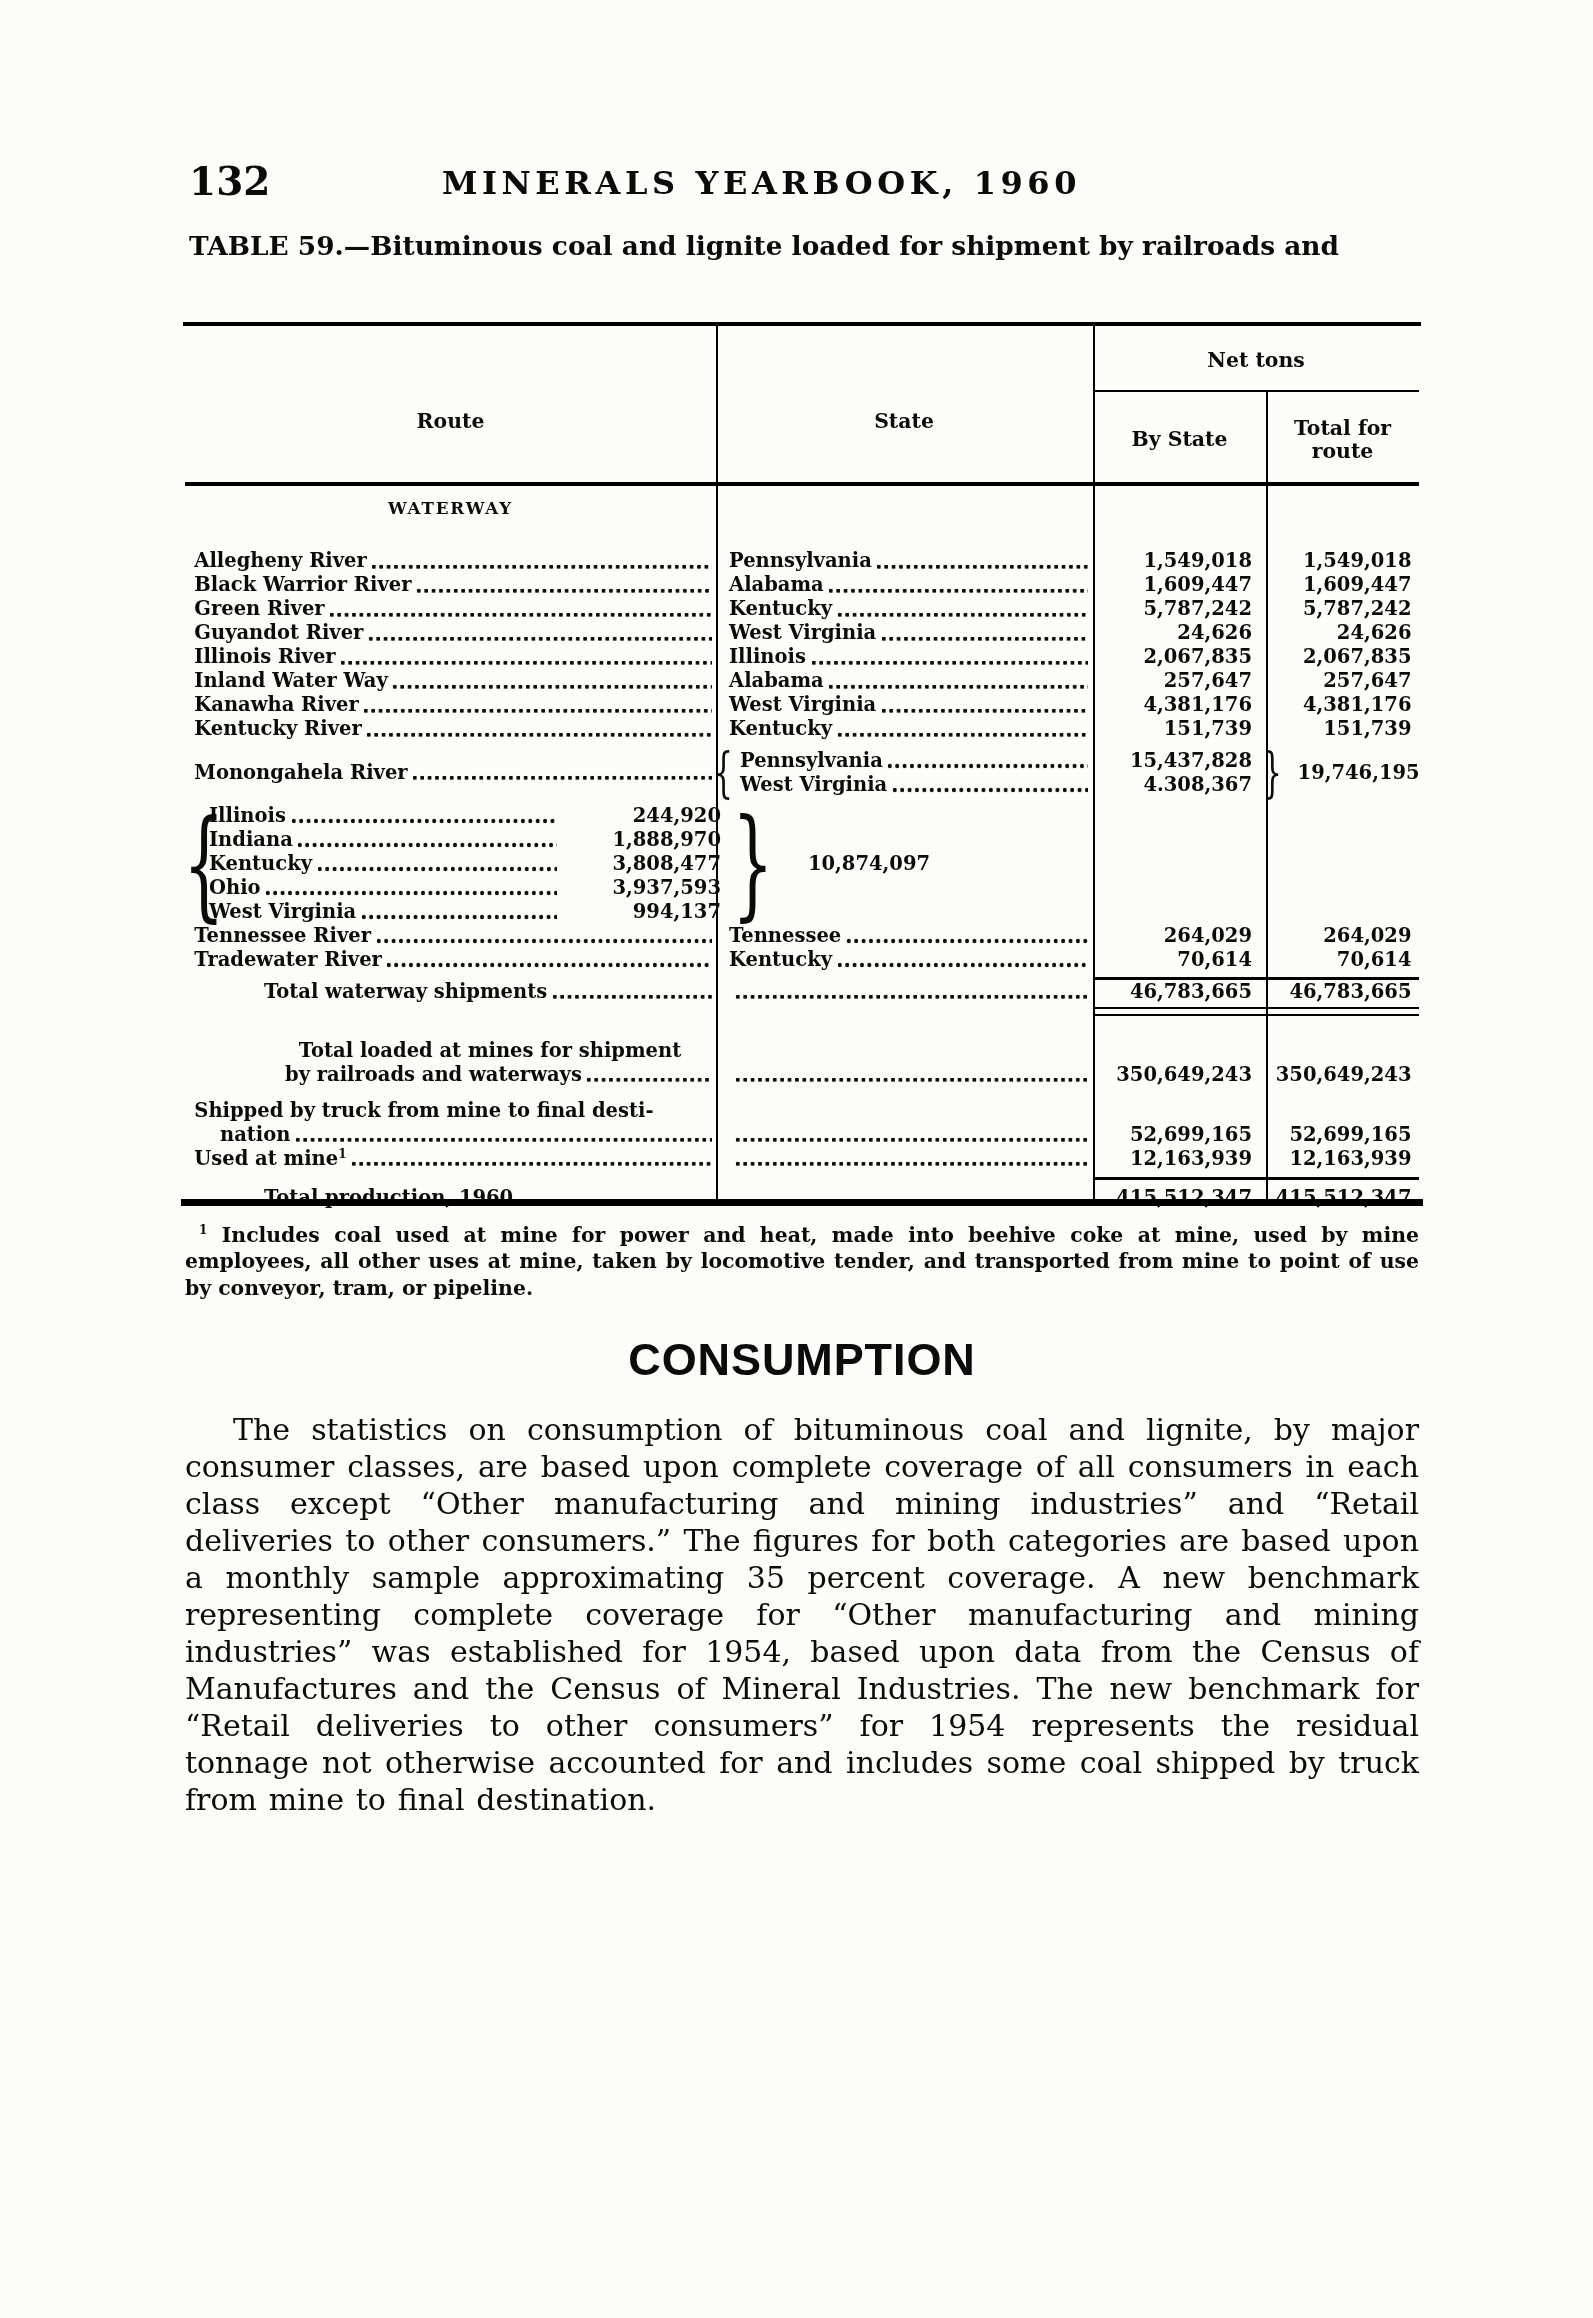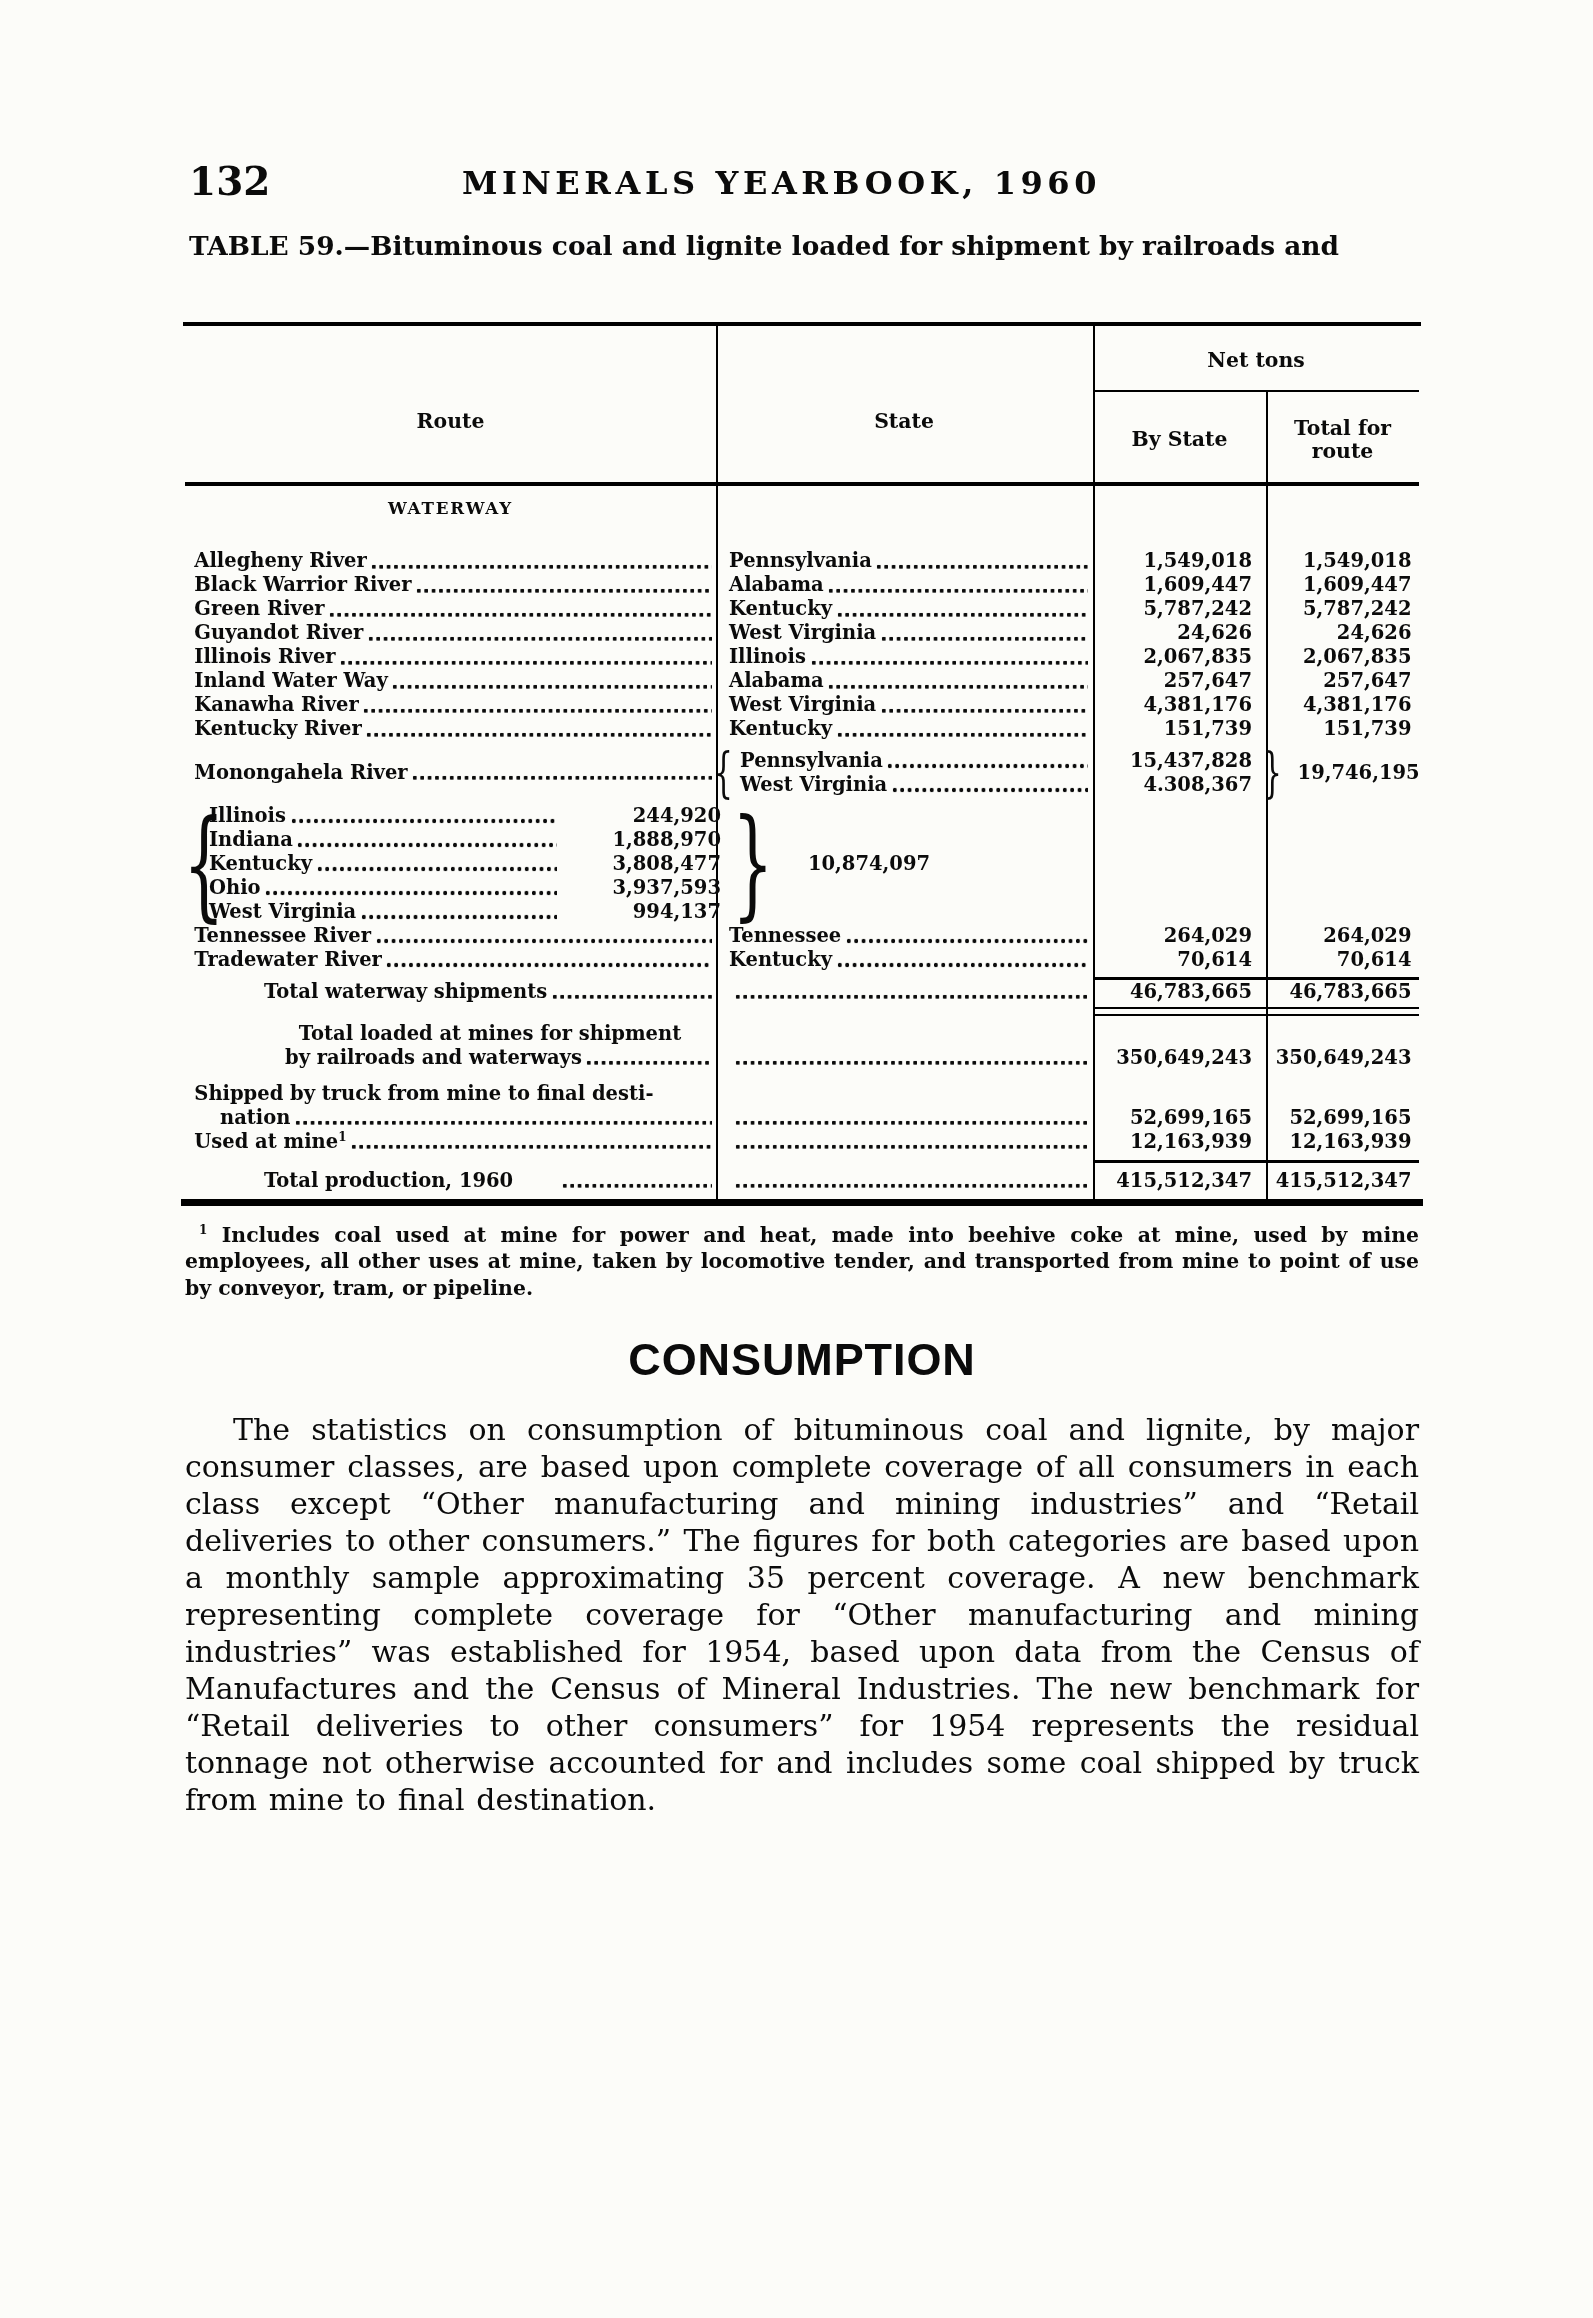--- a/index.html
+++ b/index.html
@@ -4,21 +4,21 @@
 <style>
   html,body{margin:0;padding:0;}
   body{
     width:1593px;height:2522px;position:relative;
     background:#fcfcf9;color:#0b0b0b;
     font-family:"DejaVu Serif","Liberation Serif",serif;
     overflow:hidden;
   }
   
   .pg-num{position:absolute;left:189px;top:160px;font:700 39px/42px "DejaVu Serif",serif;}
-  .pg-head{position:absolute;left:202px;top:166px;width:1159px;text-align:center;
+  .pg-head{position:absolute;left:182px;top:166px;width:1159px;text-align:center;
            font:700 32px/35px "DejaVu Serif",serif;letter-spacing:4.6px;}
   
   .tbl-title{position:absolute;left:189px;top:230px;width:1243px;
              font:700 26.4px/31px "DejaVu Serif",serif;}
   .tbl-title .l2{padding-left:45px;}
   
   .tbl{position:absolute;left:185px;top:322px;width:1234px;height:884px;}
   .hrule{position:absolute;background:#000;}
   .r-top{top:0;left:-1.9px;right:-1.9px;height:3.7px;}
   .r-hdr{top:160px;left:0;right:0;height:3.7px;}
@@ -65,21 +65,21 @@
   .gtot{width:153px;display:flex;align-items:center;box-sizing:border-box;}
   .cbrace{font-weight:400;line-height:1;transform:scaleX(0.55);transform-origin:left center;margin-left:-2.8px;}
   .g2 .cbrace{font-size:54px;}
   .g5 .cbrace{font-size:119px;}
   .gnum{flex:1;text-align:right;padding-right:6.5px;}
   
   .numrule{margin-left:908px;width:326px;height:2.8px;background:#000;}
   .numrule.dbl{height:8.3px;background:none;border-top:2.8px solid #000;border-bottom:2.8px solid #000;box-sizing:border-box;}
   .sp8{height:3.7px;} .sp10{height:4.6px;} .sp14{height:6.5px;}
   .trow{display:flex;height:24px;}
-  .trow2{display:flex;align-items:flex-end;height:48px;margin-top:6px;}
+  .trow2{display:flex;align-items:flex-end;height:48px;margin-top:23px;}
   .lab2{width:531px;box-sizing:border-box;}
   .lab2 .l1{height:24px;}
   .lab2 .l2f{display:flex;height:24px;}
   .ind170{padding-left:79px;text-align:center;} .ind215{padding-left:100px;} .ind20{padding-left:9.3px;} .ind75{padding-left:35px;}
   .c-state.full .ldr{margin-left:5.6px;}
   .tprod{height:28px;margin-top:3.7px;display:flex;align-items:center;}
   .tprod .c-route,.tprod .c-state{height:24px;gap:44px;}
   sup{font-size:12px;vertical-align:super;line-height:0;}
   
   .footnote{position:absolute;left:185px;top:1222px;width:1234px;

